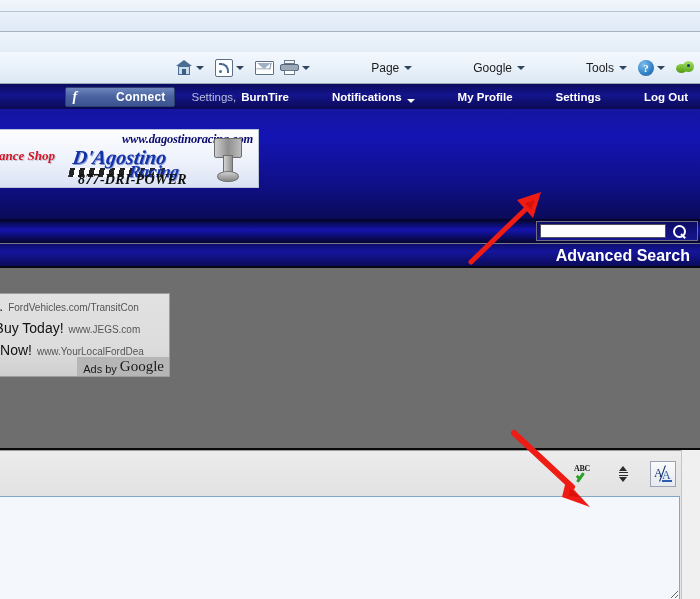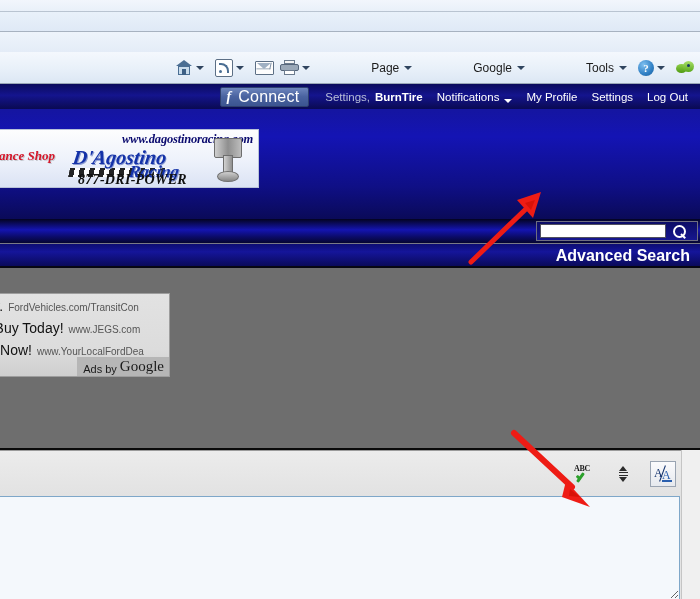--- a/index.html
+++ b/index.html
@@ -192,29 +192,30 @@
     margin-right:16px;
   }
   .fb-f {
     font-family:"Liberation Serif", serif;
     font-weight:bold; font-style:italic;
     color:#fff; font-size:14px;
     padding:0 7px 0 6px;
     line-height:18px;
   }
   .fb-label {
-    color:#ffffff; font-size:16px; font-weight:normal;
+    color:#ffffff; font-size:12px; font-weight:bold;
     letter-spacing:.2px;
+    margin-left:32px;
   }
   .nav-welcome { color:#b9bfd8; font-size:11.5px; margin-right:5px; }
   .nav-user { color:#ffffff; font-size:11.5px; font-weight:bold; margin-right:14px; }
   .nav-link {
-    color:#ffffff; font-size:11.5px; font-weight:normal;
+    color:#ffffff; font-size:11.5px; font-weight:bold;
     margin-right:14px; cursor:pointer;
-    display:flex; align-items:flex-end;
+    display:flex; align-items:flex-end;margin-left:29px;
   }
   .nav-link:last-child { margin-right:0; }
   .nav-caret {
     width:0;height:0;
     border-left:4px solid transparent;
     border-right:4px solid transparent;
     border-top:4px solid #ffffff;
     margin-left:5px;
   }
 

